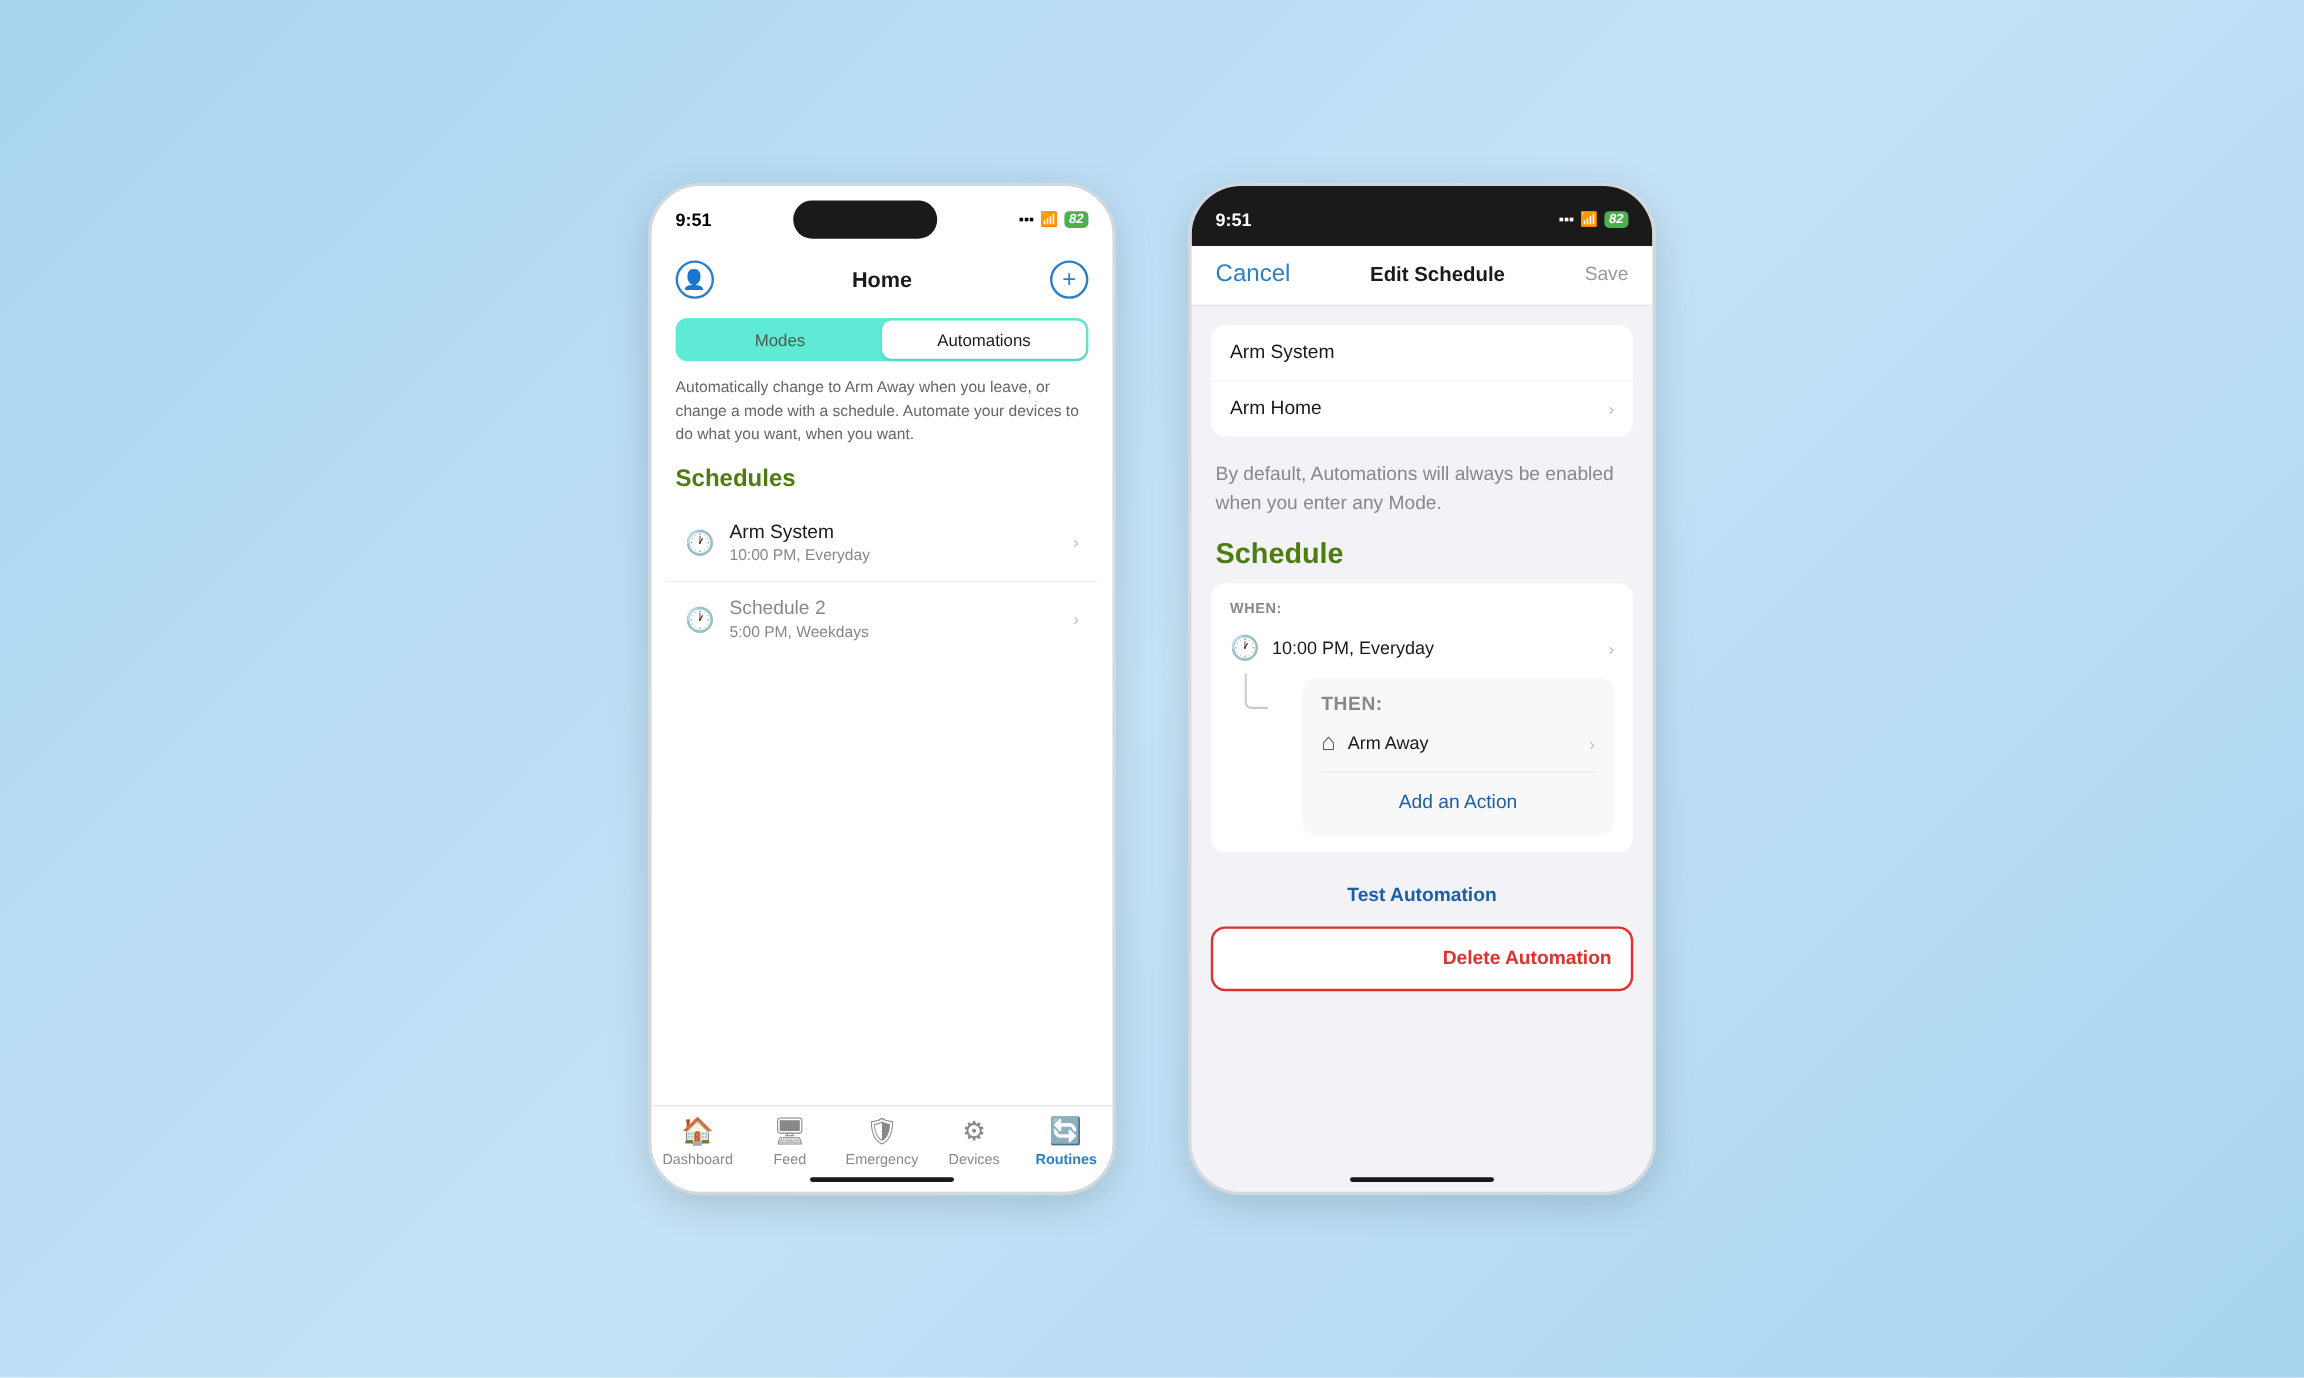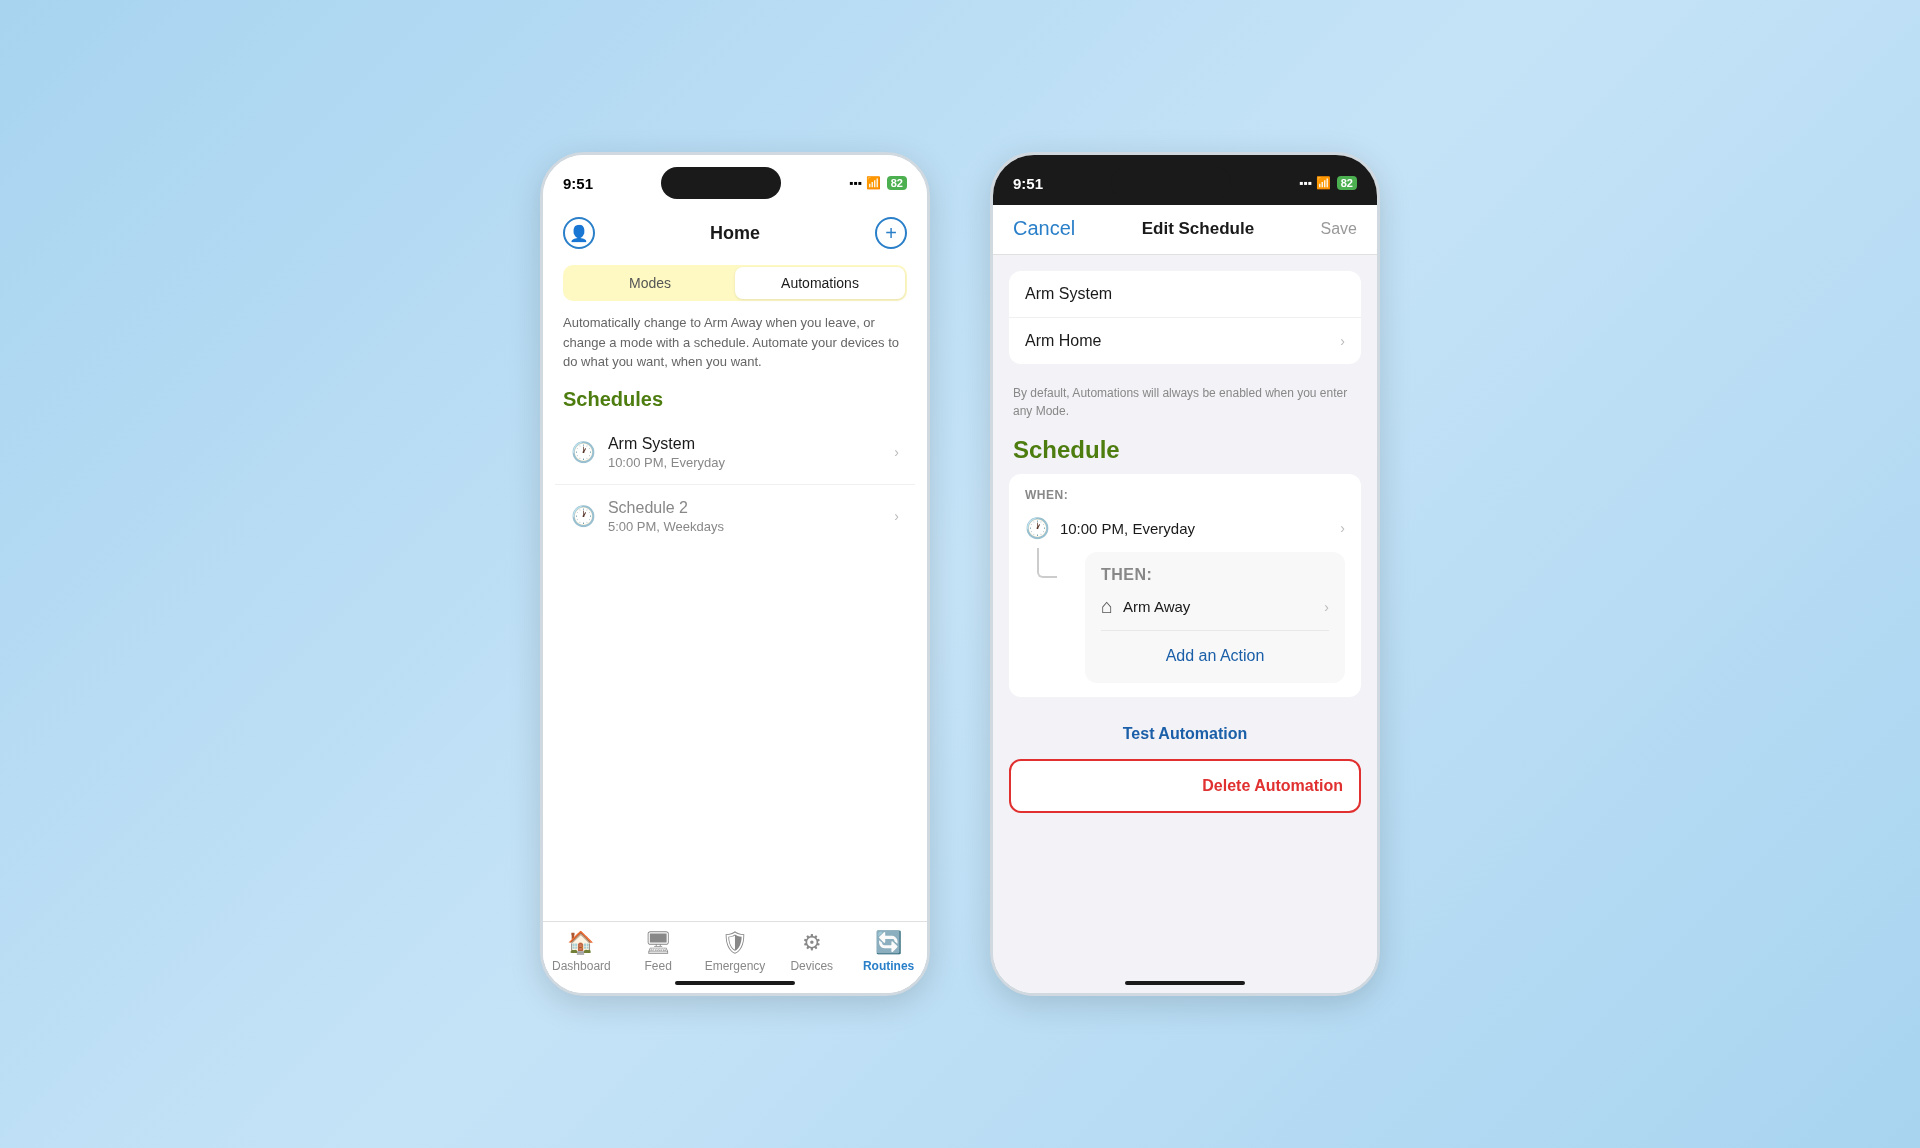--- a/index.html
+++ b/index.html
@@ -42,20 +42,21 @@
     }
     .status-time { font-size: 15px; font-weight: 700; }
     .status-icons { display: flex; align-items: center; gap: 5px; font-size: 12px; }
     .battery-badge {
       background: #4CAF50;
       color: white;
       border-radius: 4px;
       padding: 1px 4px;
       font-size: 11px;
       font-weight: 700;
+      font-style: italic;
     }
 
     
     .dynamic-island {
       width: 120px;
       height: 32px;
       background: #1a1a1a;
       border-radius: 20px;
       margin: 0 auto;
     }
@@ -89,21 +90,21 @@
       border: 2px solid #2a7fc9;
       display: flex; align-items: center; justify-content: center;
       color: #2a7fc9;
       font-size: 20px;
     }
 
     
     .segment-control {
       display: flex;
       margin: 4px 20px 12px;
-      background: #fef9c3;
+      background: #5eead4;
       border-radius: 10px;
       padding: 2px;
     }
     .segment-btn {
       flex: 1;
       padding: 8px;
       text-align: center;
       border-radius: 8px;
       font-size: 14px;
       font-weight: 500;
@@ -201,21 +202,21 @@
       align-items: center;
       padding: 14px 16px;
       border-bottom: 1px solid #f0f0f0;
       gap: 12px;
     }
     .card-item:last-child { border-bottom: none; }
     .card-item-text { flex: 1; font-size: 16px; color: #1a1a1a; }
     .card-chevron { color: #bbb; font-size: 14px; }
 
     .info-text {
-      font-size: 12px;
+      font-size: 16px;
       color: #888;
       padding: 8px 4px 12px;
       line-height: 1.5;
     }
 
     .schedule-section-title {
       font-size: 24px;
       font-weight: 700;
       color: #4d7c0f;
       padding: 4px 4px 10px;

